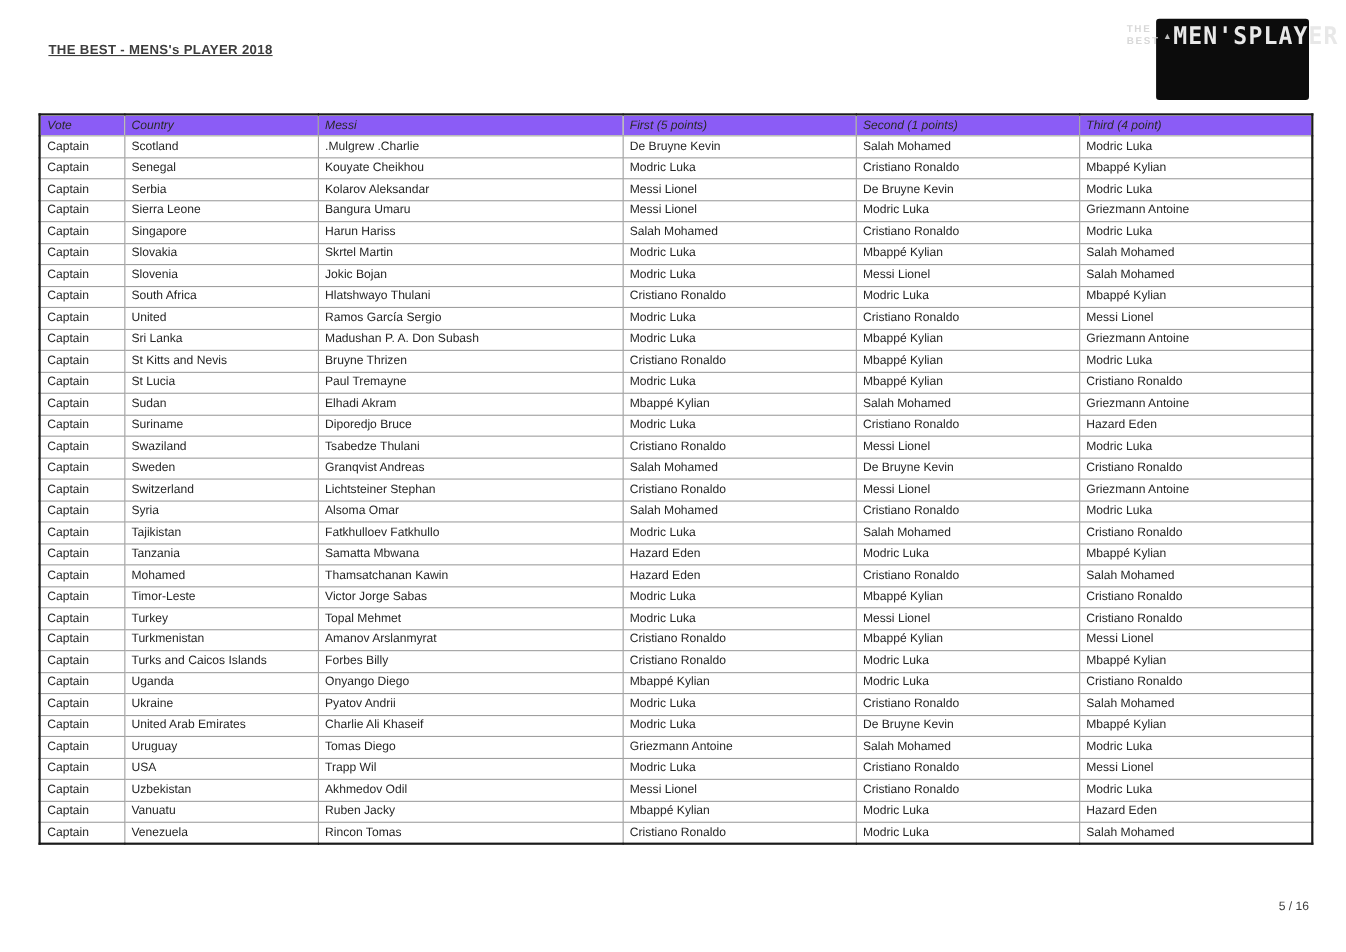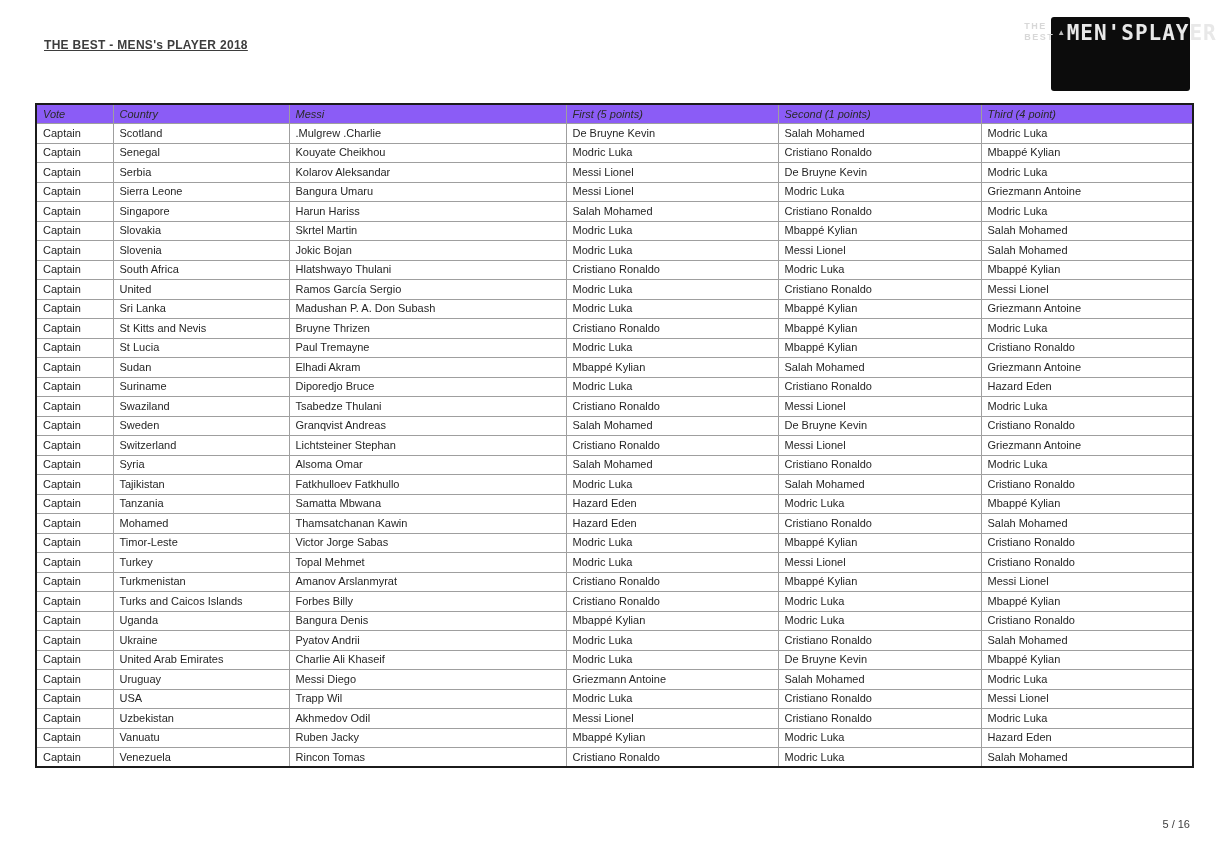--- a/index.html
+++ b/index.html
@@ -300,21 +300,21 @@
         <td>Captain</td>
         <td>Turks and Caicos Islands</td>
         <td>Forbes Billy</td>
         <td>Cristiano Ronaldo</td>
         <td>Modric Luka</td>
         <td>Mbappé Kylian</td>
       </tr>
       <tr>
         <td>Captain</td>
         <td>Uganda</td>
-        <td>Bangura Denis</td>
+        <td>Onyango Diego</td>
         <td>Mbappé Kylian</td>
         <td>Modric Luka</td>
         <td>Cristiano Ronaldo</td>
       </tr>
       <tr>
         <td>Captain</td>
         <td>Ukraine</td>
         <td>Pyatov Andrii</td>
         <td>Modric Luka</td>
         <td>Cristiano Ronaldo</td>
@@ -324,21 +324,21 @@
         <td>Captain</td>
         <td>United Arab Emirates</td>
         <td>Charlie Ali Khaseif</td>
         <td>Modric Luka</td>
         <td>De Bruyne Kevin</td>
         <td>Mbappé Kylian</td>
       </tr>
       <tr>
         <td>Captain</td>
         <td>Uruguay</td>
-        <td>Messi Diego</td>
+        <td>Tomas Diego</td>
         <td>Griezmann Antoine</td>
         <td>Salah Mohamed</td>
         <td>Modric Luka</td>
       </tr>
       <tr>
         <td>Captain</td>
         <td>USA</td>
         <td>Trapp Wil</td>
         <td>Modric Luka</td>
         <td>Cristiano Ronaldo</td>

